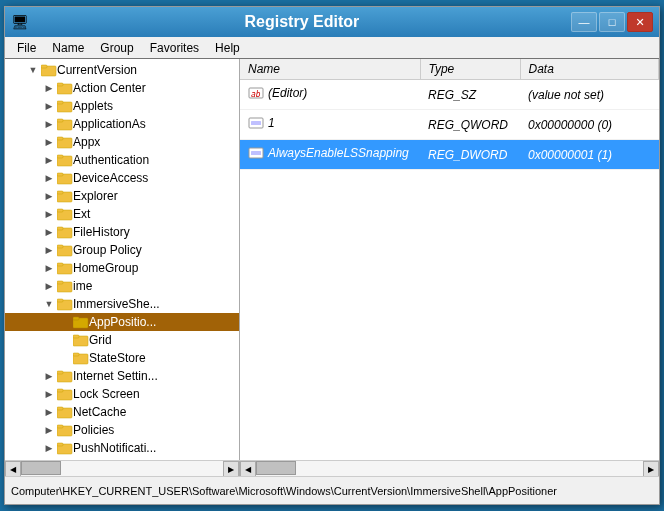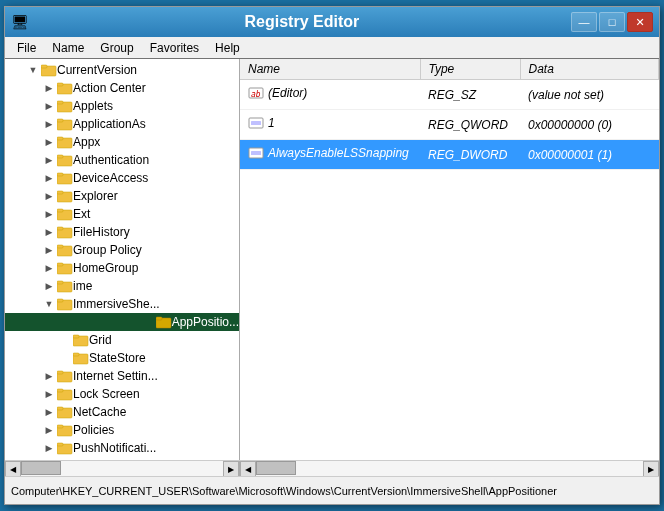--- a/index.html
+++ b/index.html
@@ -96,23 +96,22 @@
     .tree-item {
       display: flex;
       align-items: center;
       height: 18px;
       padding-left: 4px;
       cursor: pointer;
       white-space: nowrap;
       font-size: 12px;
     }
     .tree-item.selected {
-      background: #14532d;
+      background: #a16207;
       color: white;
-      justify-content: flex-end;
     }
     .expand-btn {
       width: 16px;
       height: 16px;
       display: inline-flex;
       align-items: center;
       justify-content: center;
       font-size: 9px;
       color: #555;
       flex-shrink: 0;

